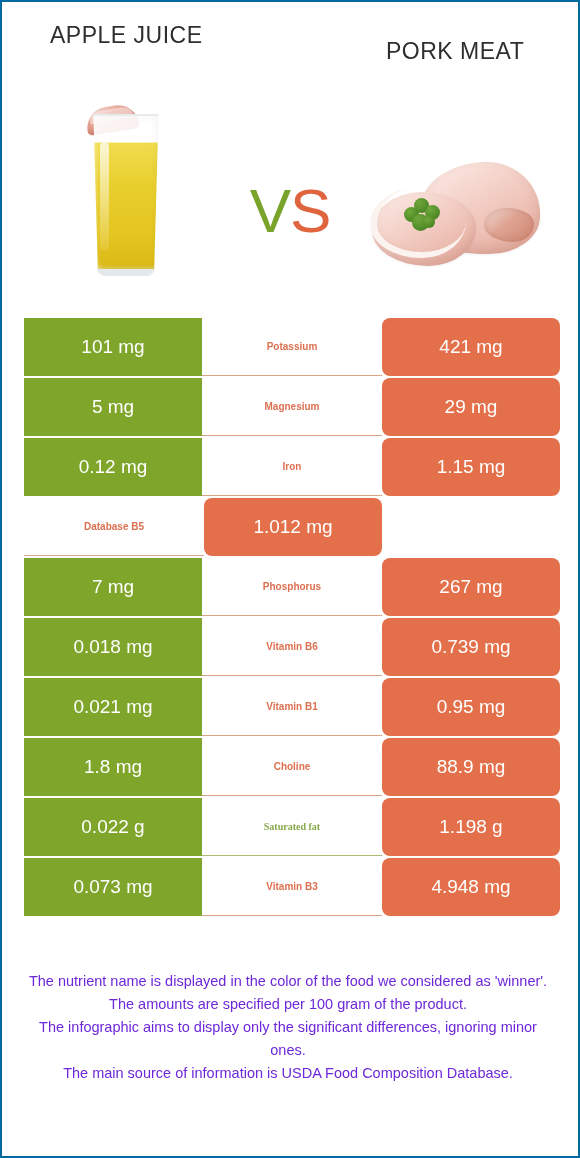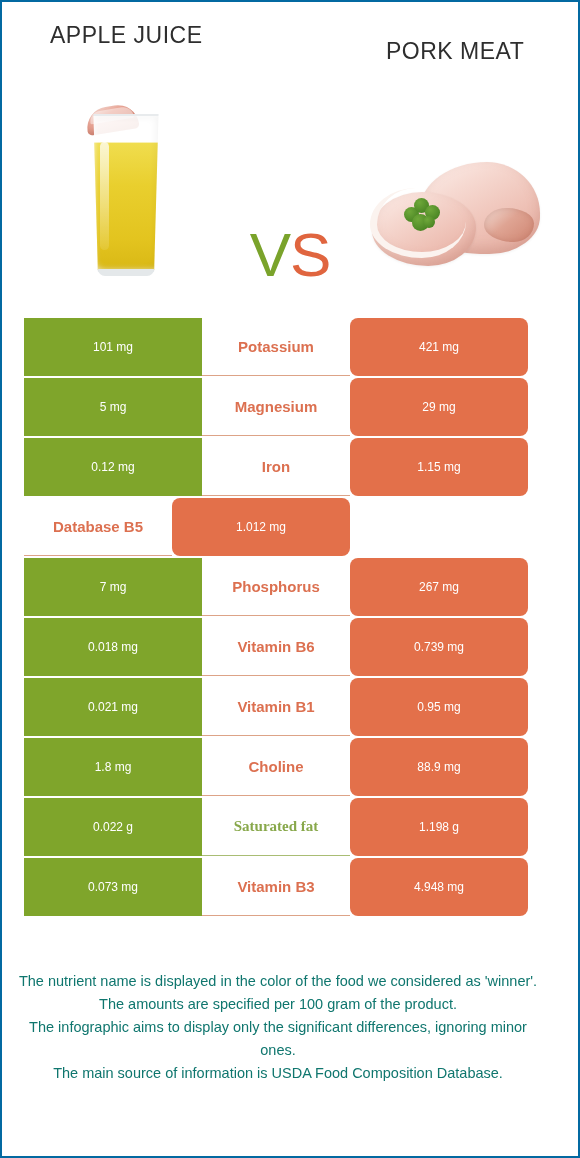--- a/index.html
+++ b/index.html
@@ -45,21 +45,20 @@
   }
   .vs {
     position: absolute;
     left: 0; right: 0;
     top: 118px;
     text-align: center;
     font-size: 62px;
     font-weight: 400;
     letter-spacing: -1px;
     line-height: 1;
-    margin-top: 44px;
   }
   .vs .v { color: #7aa32b; }
   .vs .s { color: #e0653f; }
 
   
   .glass-wrap {
     position: absolute;
     left: 78px;
     top: 28px;
     width: 94px;
@@ -191,59 +190,59 @@
   }
   .row {
     display: flex;
     height: 58px;
     margin-bottom: 2px;
   }
   .cell {
     display: flex;
     align-items: center;
     justify-content: center;
-    font-size: 12px;
+    font-size: 19px;
     box-sizing: border-box;
   }
   .cell.left {
     width: 178px;
     background: #7fa52b;
     color: #ffffff;
   }
   .cell.mid {
-    width: 148px;
+    width: 180px;
     background: #ffffff;
     color: #dc7050;
     font-weight: bold;
-    font-size: 15px;
+    font-size: 10px;
     border-bottom: 1px solid #dda387;
   }
   .cell.mid.green-label {
     color: #88a84b;
     border-bottom: 1px solid #a9bd74;
     font-family: Liberation Serif, serif;
   }
   .row:last-child .cell.mid { border-bottom: 1px solid #dda387; }
   .cell.right {
     width: 178px;
     background: #e3704a;
     color: #ffffff;
     border-radius: 8px;
   }
 
   
   .footnote {
     position: absolute;
-    left: 14px;
+    left: 24px;
     top: 968px;
     width: 524px;
     text-align: center;
     font-size: 14.5px;
     line-height: 23px;
-    color: #0f766e;
+    color: #6d28d9;
   }
   .footnote p { margin: 0; }
 </style>
 </head>
 <body>
 
 <div class="page">
 
   <div class="header">
     <div class="food-title left">Apple juice</div>

